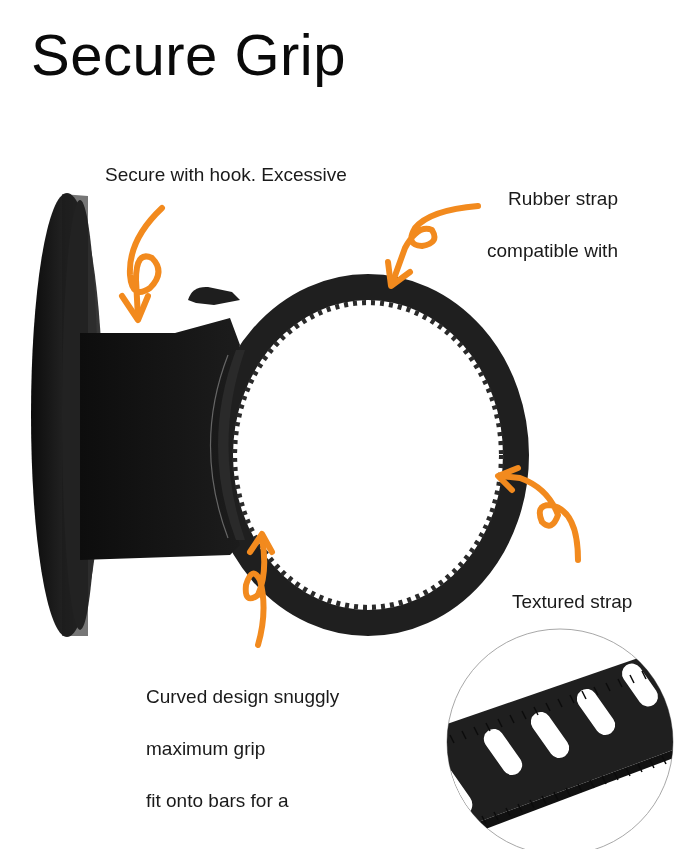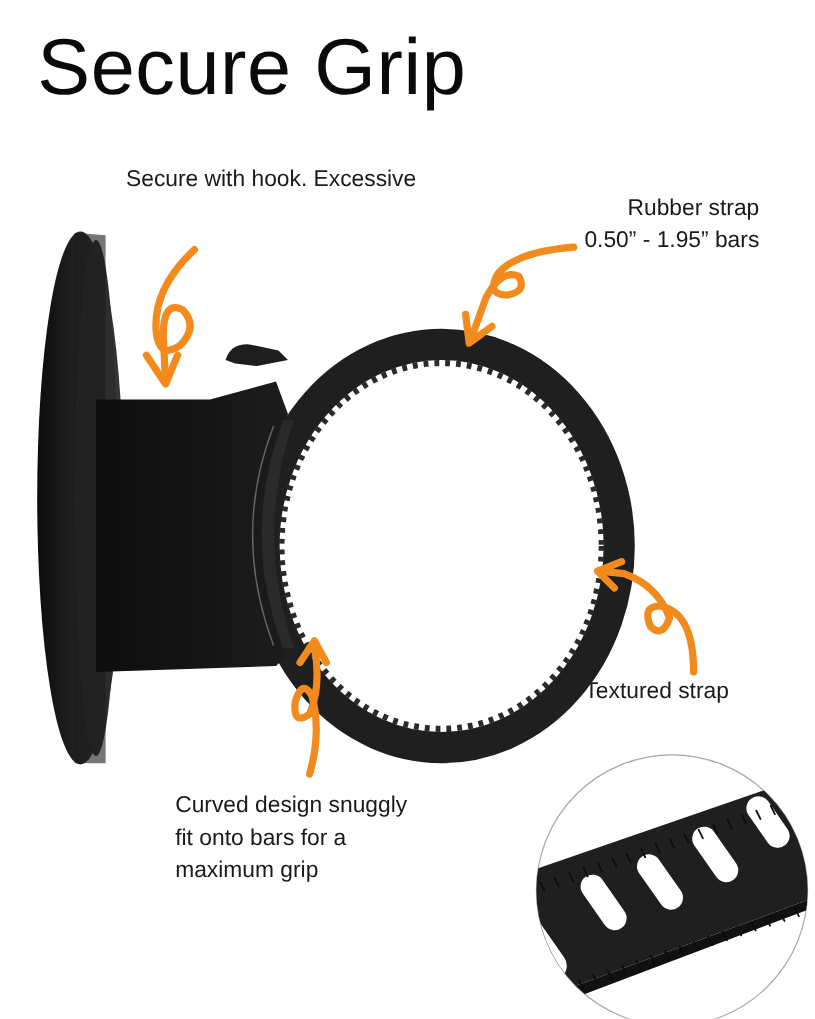--- a/index.html
+++ b/index.html
@@ -1,47 +1,47 @@
 <!DOCTYPE html>
 <html><head>
   <meta charset="utf-8">
   <style>
     html, body { margin: 0; padding: 0; background: #ffffff; }
     body { width: 679px; height: 849px; position: relative; overflow: hidden; font-family: "Liberation Sans", "DejaVu Sans", sans-serif; color: #111; }
-    .title { position: absolute; left: 31px; top: 20px; font-size: 66px; font-weight: 400; letter-spacing: 0.5px; line-height: 70px; color: #0a0a0a; }
+    .title { position: absolute; left: 31px; top: 20px; font-size: 58px; font-weight: 400; letter-spacing: 0.5px; line-height: 70px; color: #0a0a0a; }
     .callout { position: absolute; font-size: 19px; line-height: 27px; color: #1a1a1a; }
-    .callout span { display: block; white-space: nowrap; }
+    .callout span { display: block; white-space: nowrap; margin-top: 25px; }
     .c-hook { left: 105px; top: 136px; }
     .c-rubber { left: 487px; top: 160px; text-align: right; }
-    .c-texture { left: 487px; top: 563px; }
+    .c-texture { left: 512px; top: 563px; }
     .c-curved { left: 146px; top: 658px; text-align: left; width: 210px; }
     svg.art { position: absolute; left: 0; top: 0; }
   </style>
 </head>
 <body>
 
 <div class="title">Secure Grip</div>
 
 <div class="callout c-hook">
   <span>Secure with hook. Excessive</span>
 </div>
 
 <div class="callout c-rubber">
   <span>Rubber strap</span>
-  <span>0.50” - 1.95” bars</span>
+  <span>compatible with</span>
 </div>
 
 <div class="callout c-texture">
   <span>Textured strap</span>
 </div>
 
 <div class="callout c-curved">
   <span>Curved design snuggly</span>
+  <span>maximum grip</span>
   <span>fit onto bars for a</span>
-  <span>maximum grip</span>
 </div>
 
 <svg class="art" width="679" height="849" viewBox="0 0 679 849">
   <defs>
     <linearGradient id="discGrad" x1="0" x2="1" y1="0" y2="0">
       <stop offset="0" stop-color="#0c0c0c"></stop>
       <stop offset="0.55" stop-color="#262626"></stop>
       <stop offset="1" stop-color="#3a3a3a"></stop>
     </linearGradient>
     <linearGradient id="blockGrad" x1="0" x2="1" y1="0" y2="0">

